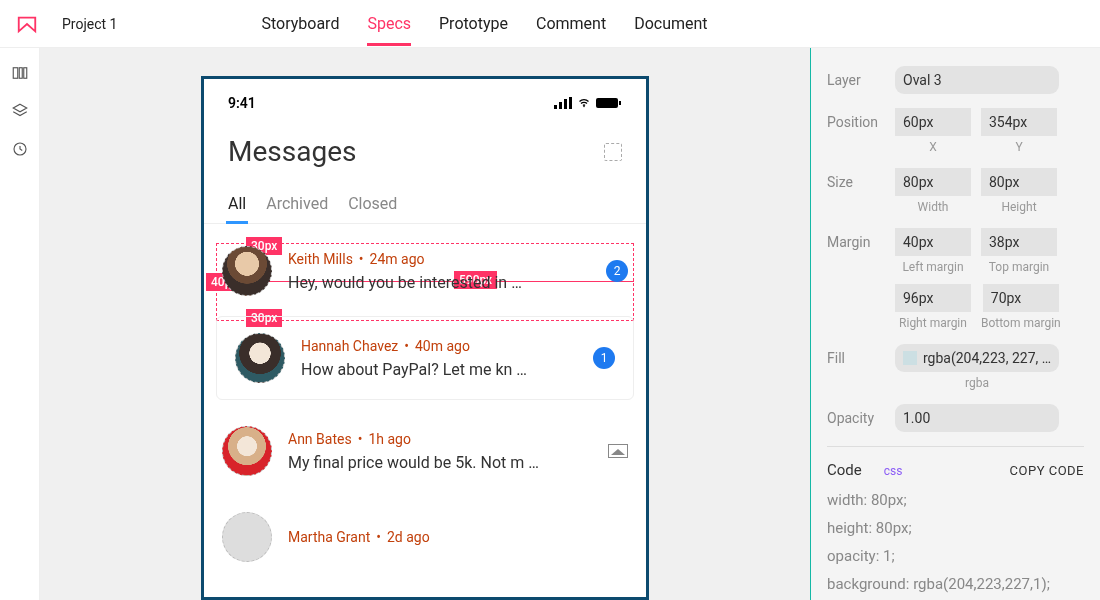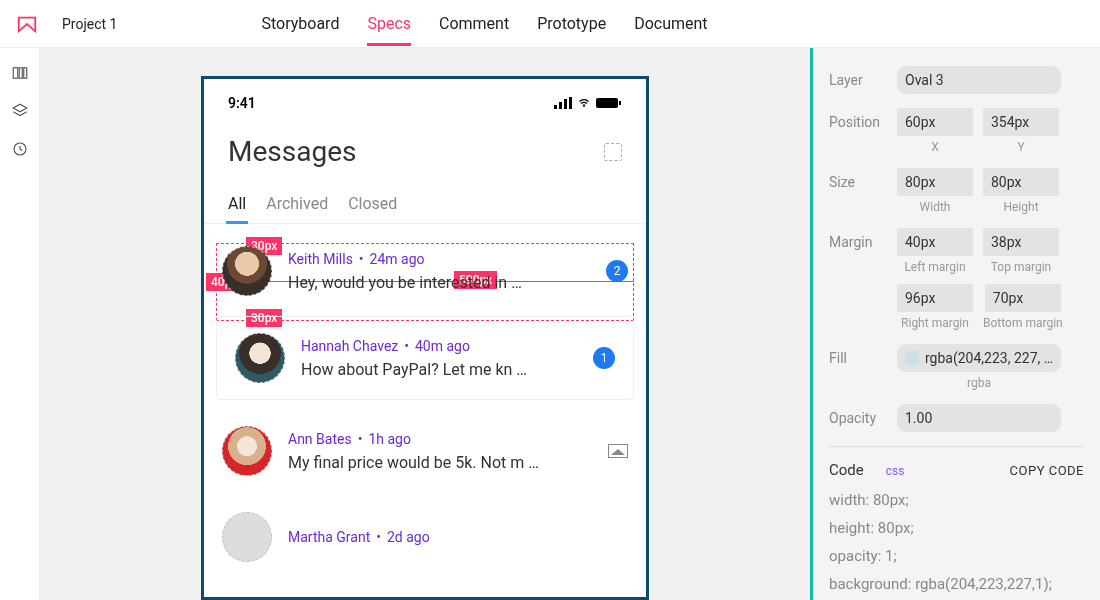--- a/index.html
+++ b/index.html
@@ -29,33 +29,33 @@
 .seg { display: flex; gap: 20px; padding: 0 24px; border-bottom: 1px solid #eee; }
 .seg-item { font-size: 16px; color: #888; padding: 10px 0; position: relative; }
 .seg-item.active { color: #222; }
 .seg-item.active::after { content: ""; position: absolute; left: -2px; right: -2px; bottom: -1px; height: 3px; background: #2e96ff; }
 
 .msg { display: flex; align-items: center; gap: 16px; padding: 16px 18px; position: relative; }
 .msg + .msg { margin-top: 4px; }
 .card { border: 1px solid #eee; border-radius: 6px; margin: 10px 12px; }
 .avatar { width: 50px; height: 50px; border-radius: 50%; border: 1px dashed #bbb; flex-shrink: 0; background-size: cover; background-position: center; }
 .msg-body { flex: 1; min-width: 0; }
-.msg-meta { font-size: 14px; color: #6d28d9; display: flex; gap: 6px; }
+.msg-meta { font-size: 14px; color: #c2410c; display: flex; gap: 6px; }
 .msg-text { font-size: 16px; color: #333; margin-top: 6px; white-space: nowrap; overflow: hidden; text-overflow: ellipsis; }
 .badge { width: 22px; height: 22px; border-radius: 50%; background: #1e7af0; color: #fff; font-size: 12px; display: flex; align-items: center; justify-content: center; flex-shrink: 0; }
 .photo-icon { width: 20px; height: 14px; border: 1px solid #888; position: relative; flex-shrink: 0; }
 .photo-icon::after { content: ""; position: absolute; left: 2px; bottom: 2px; width: 0; height: 0; border-left: 7px solid transparent; border-right: 7px solid transparent; border-bottom: 6px solid #888; }
 
 .sel { position: absolute; border: 1px dashed #ff3366; pointer-events: none; }
 .sel-outer { left: 12px; right: 12px; top: 164px; height: 78px; }
 .guide { position: absolute; background: #ff3366; }
 .g-h { left: 12px; right: 12px; top: 202px; height: 1px; }
 .tag { position: absolute; background: #ff3366; color: #fff; font-size: 12px; padding: 2px 5px; font-weight: 500; }
 
-.inspector { width: 290px; background: #f4f4f4; border-left: 3px solid #14b8a6; padding: 18px 16px; font-size: 14px; color: #888; overflow: hidden; }
+.inspector { width: 290px; background: #f4f4f4; border-left: 1px solid #14b8a6; padding: 18px 16px; font-size: 14px; color: #888; overflow: hidden; }
 .row { display: flex; align-items: flex-start; margin-bottom: 14px; gap: 12px; }
 .row-label { width: 56px; padding-top: 6px; }
 .fields { flex: 1; display: flex; gap: 10px; flex-wrap: wrap; }
 .field { display: flex; flex-direction: column; align-items: center; gap: 4px; }
 .val { background: #e3e3e3; color: #333; padding: 6px 8px; min-width: 76px; text-align: left; font-size: 14px; }
 .val.wide { min-width: 164px; display: flex; align-items: center; gap: 6px; border-radius: 9px; }
 .sub { font-size: 12px; color: #999; }
 .swatch { width: 14px; height: 14px; background: rgba(204,223,227,1); }
 .divider { border-top: 1px solid #ddd; margin: 14px 0; }
 .code-head { display: flex; justify-content: space-between; align-items: baseline; margin-bottom: 12px; }
@@ -73,22 +73,22 @@
 <body>
 
 <div class="topbar">
   <svg class="logo" viewBox="0 0 24 24">
       <path d="M3 5 L3 20 L12 12 L21 20 L21 5 Z" fill="none" stroke="#ff3366" stroke-width="2"></path>
     </svg>
   <div class="project-name">Project 1</div>
   <div class="tabs">
     <div class="tab">Storyboard</div>
     <div class="tab active">Specs</div>
+    <div class="tab">Prototype</div>
     <div class="tab">Comment</div>
-    <div class="tab">Prototype</div>
     <div class="tab">Document</div>
   </div>
 </div>
 
 <div class="main">
   <div class="toolrail">
     <svg viewBox="0 0 24 24">
         <rect x="3" y="5" width="6" height="14"></rect>
         <rect x="11" y="5" width="4" height="14"></rect>
         <rect x="17" y="5" width="4" height="14"></rect>

